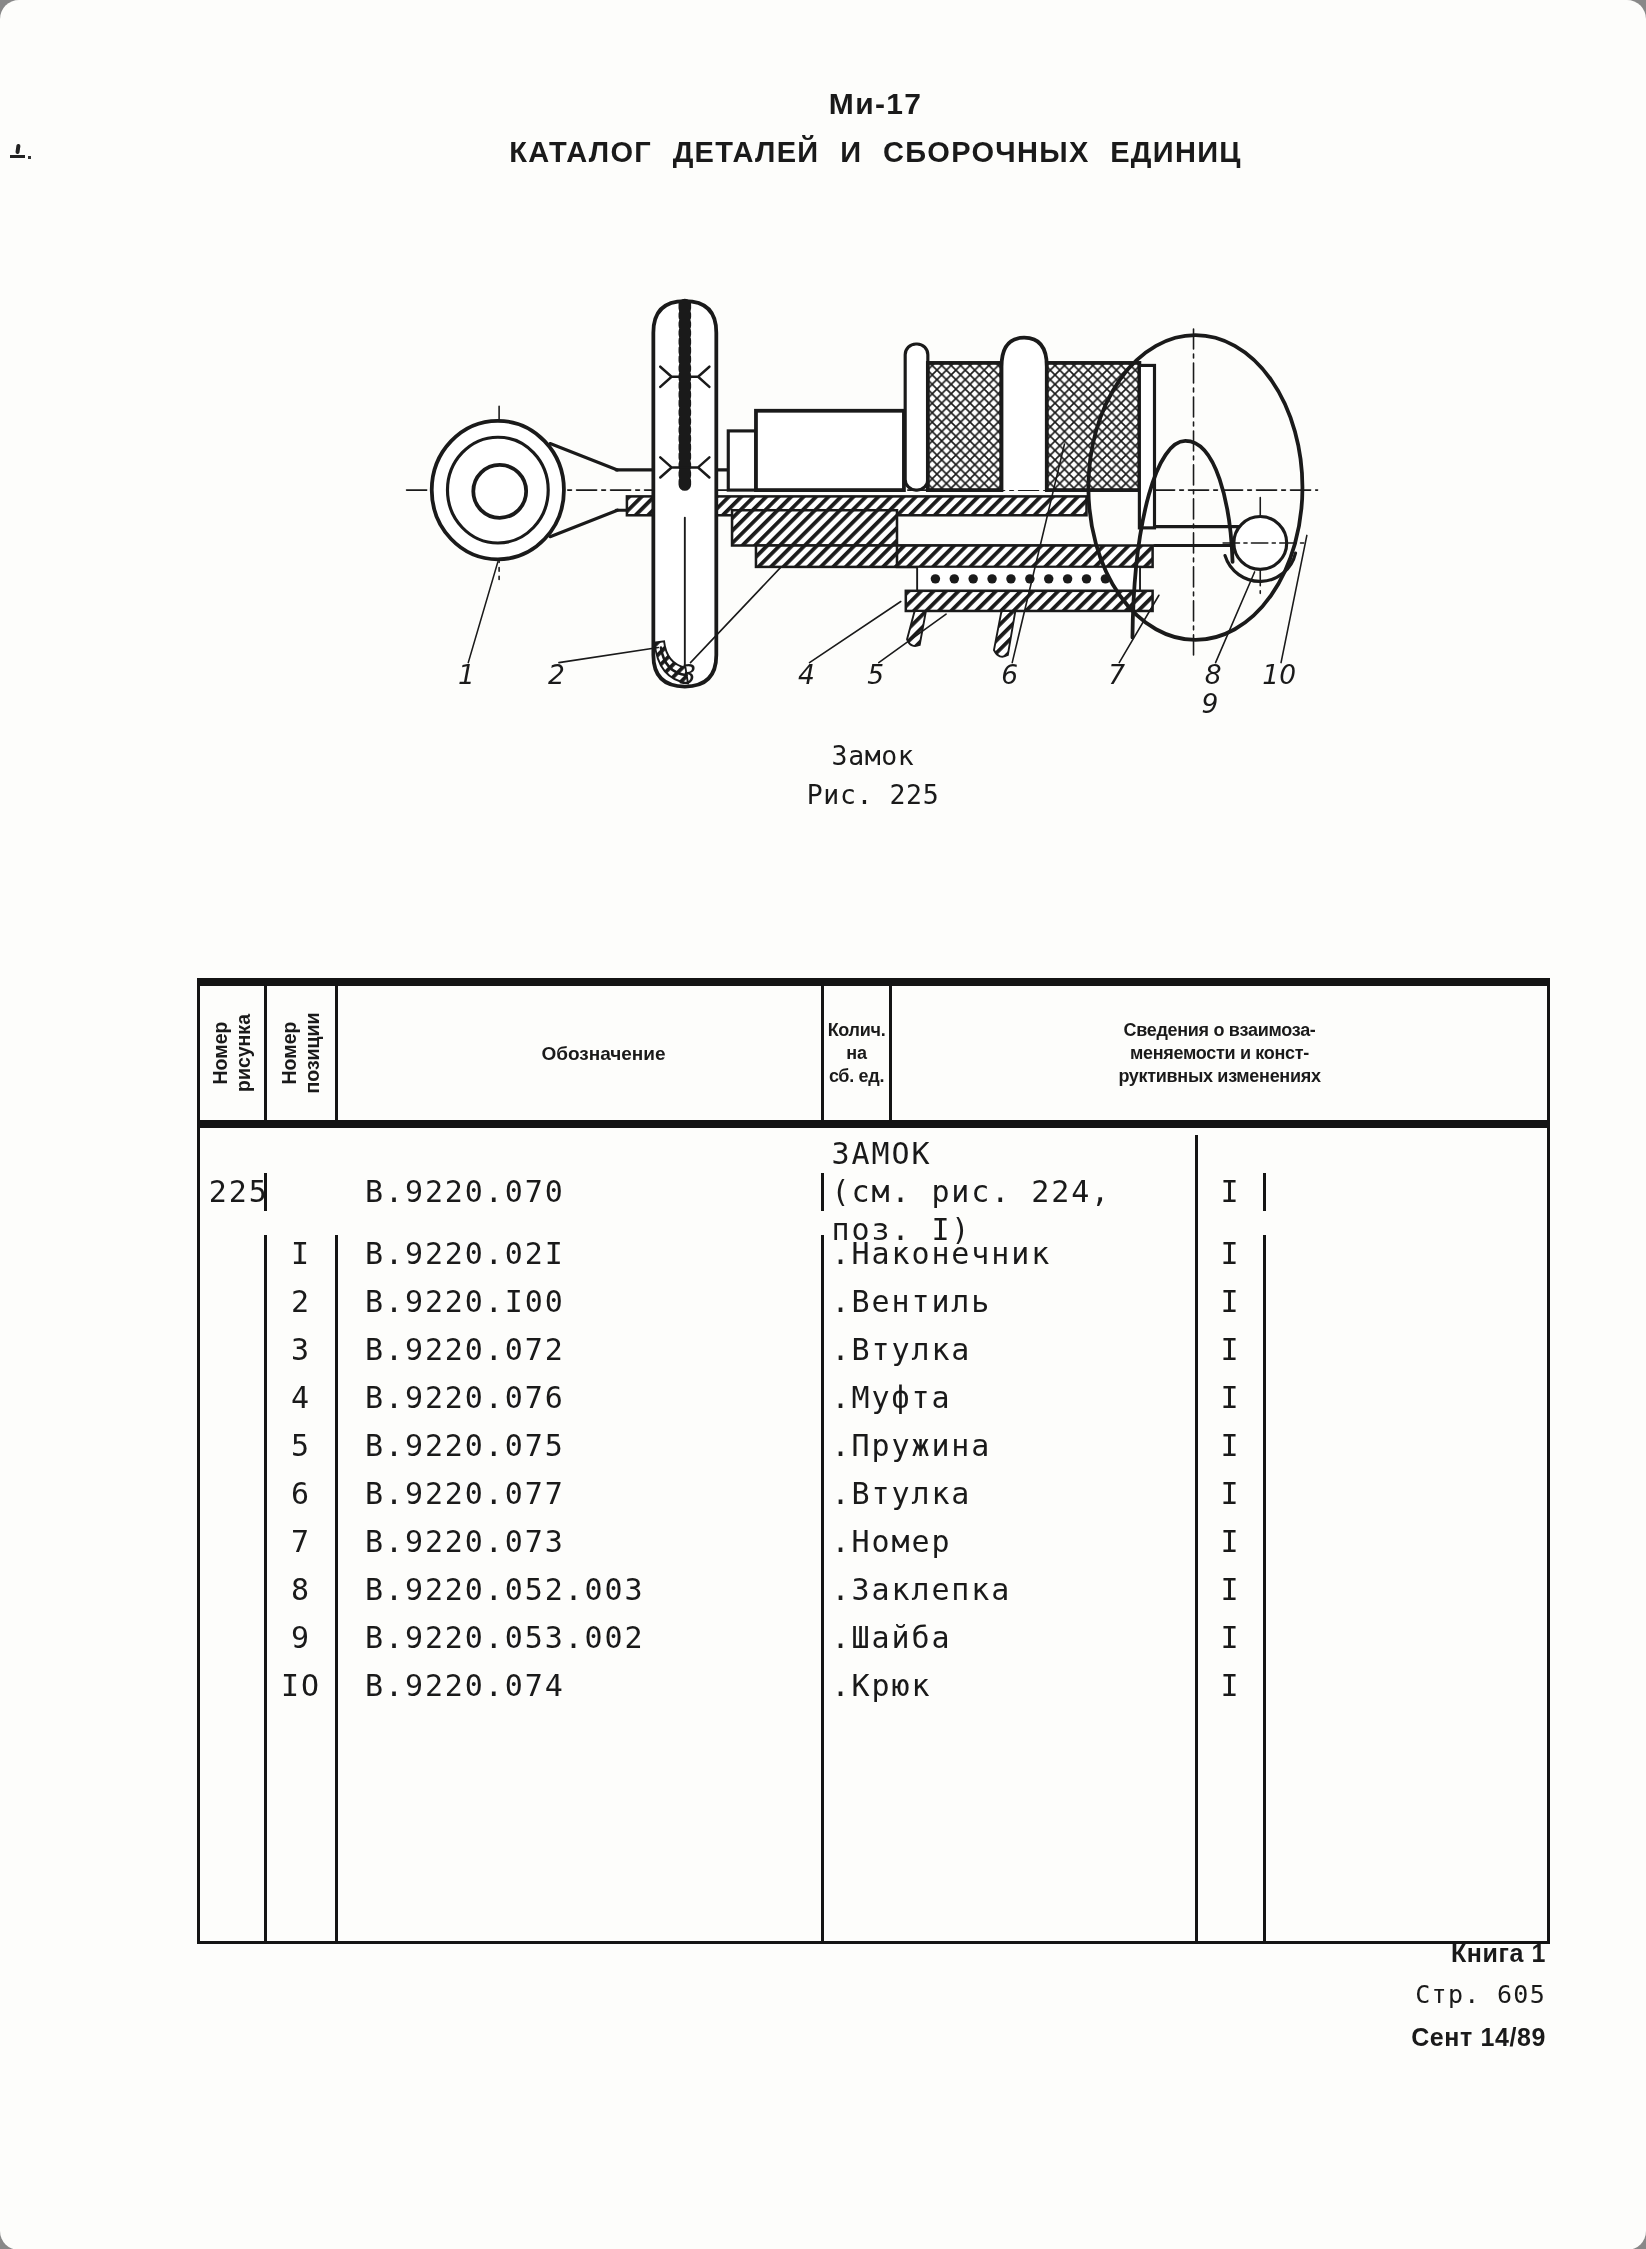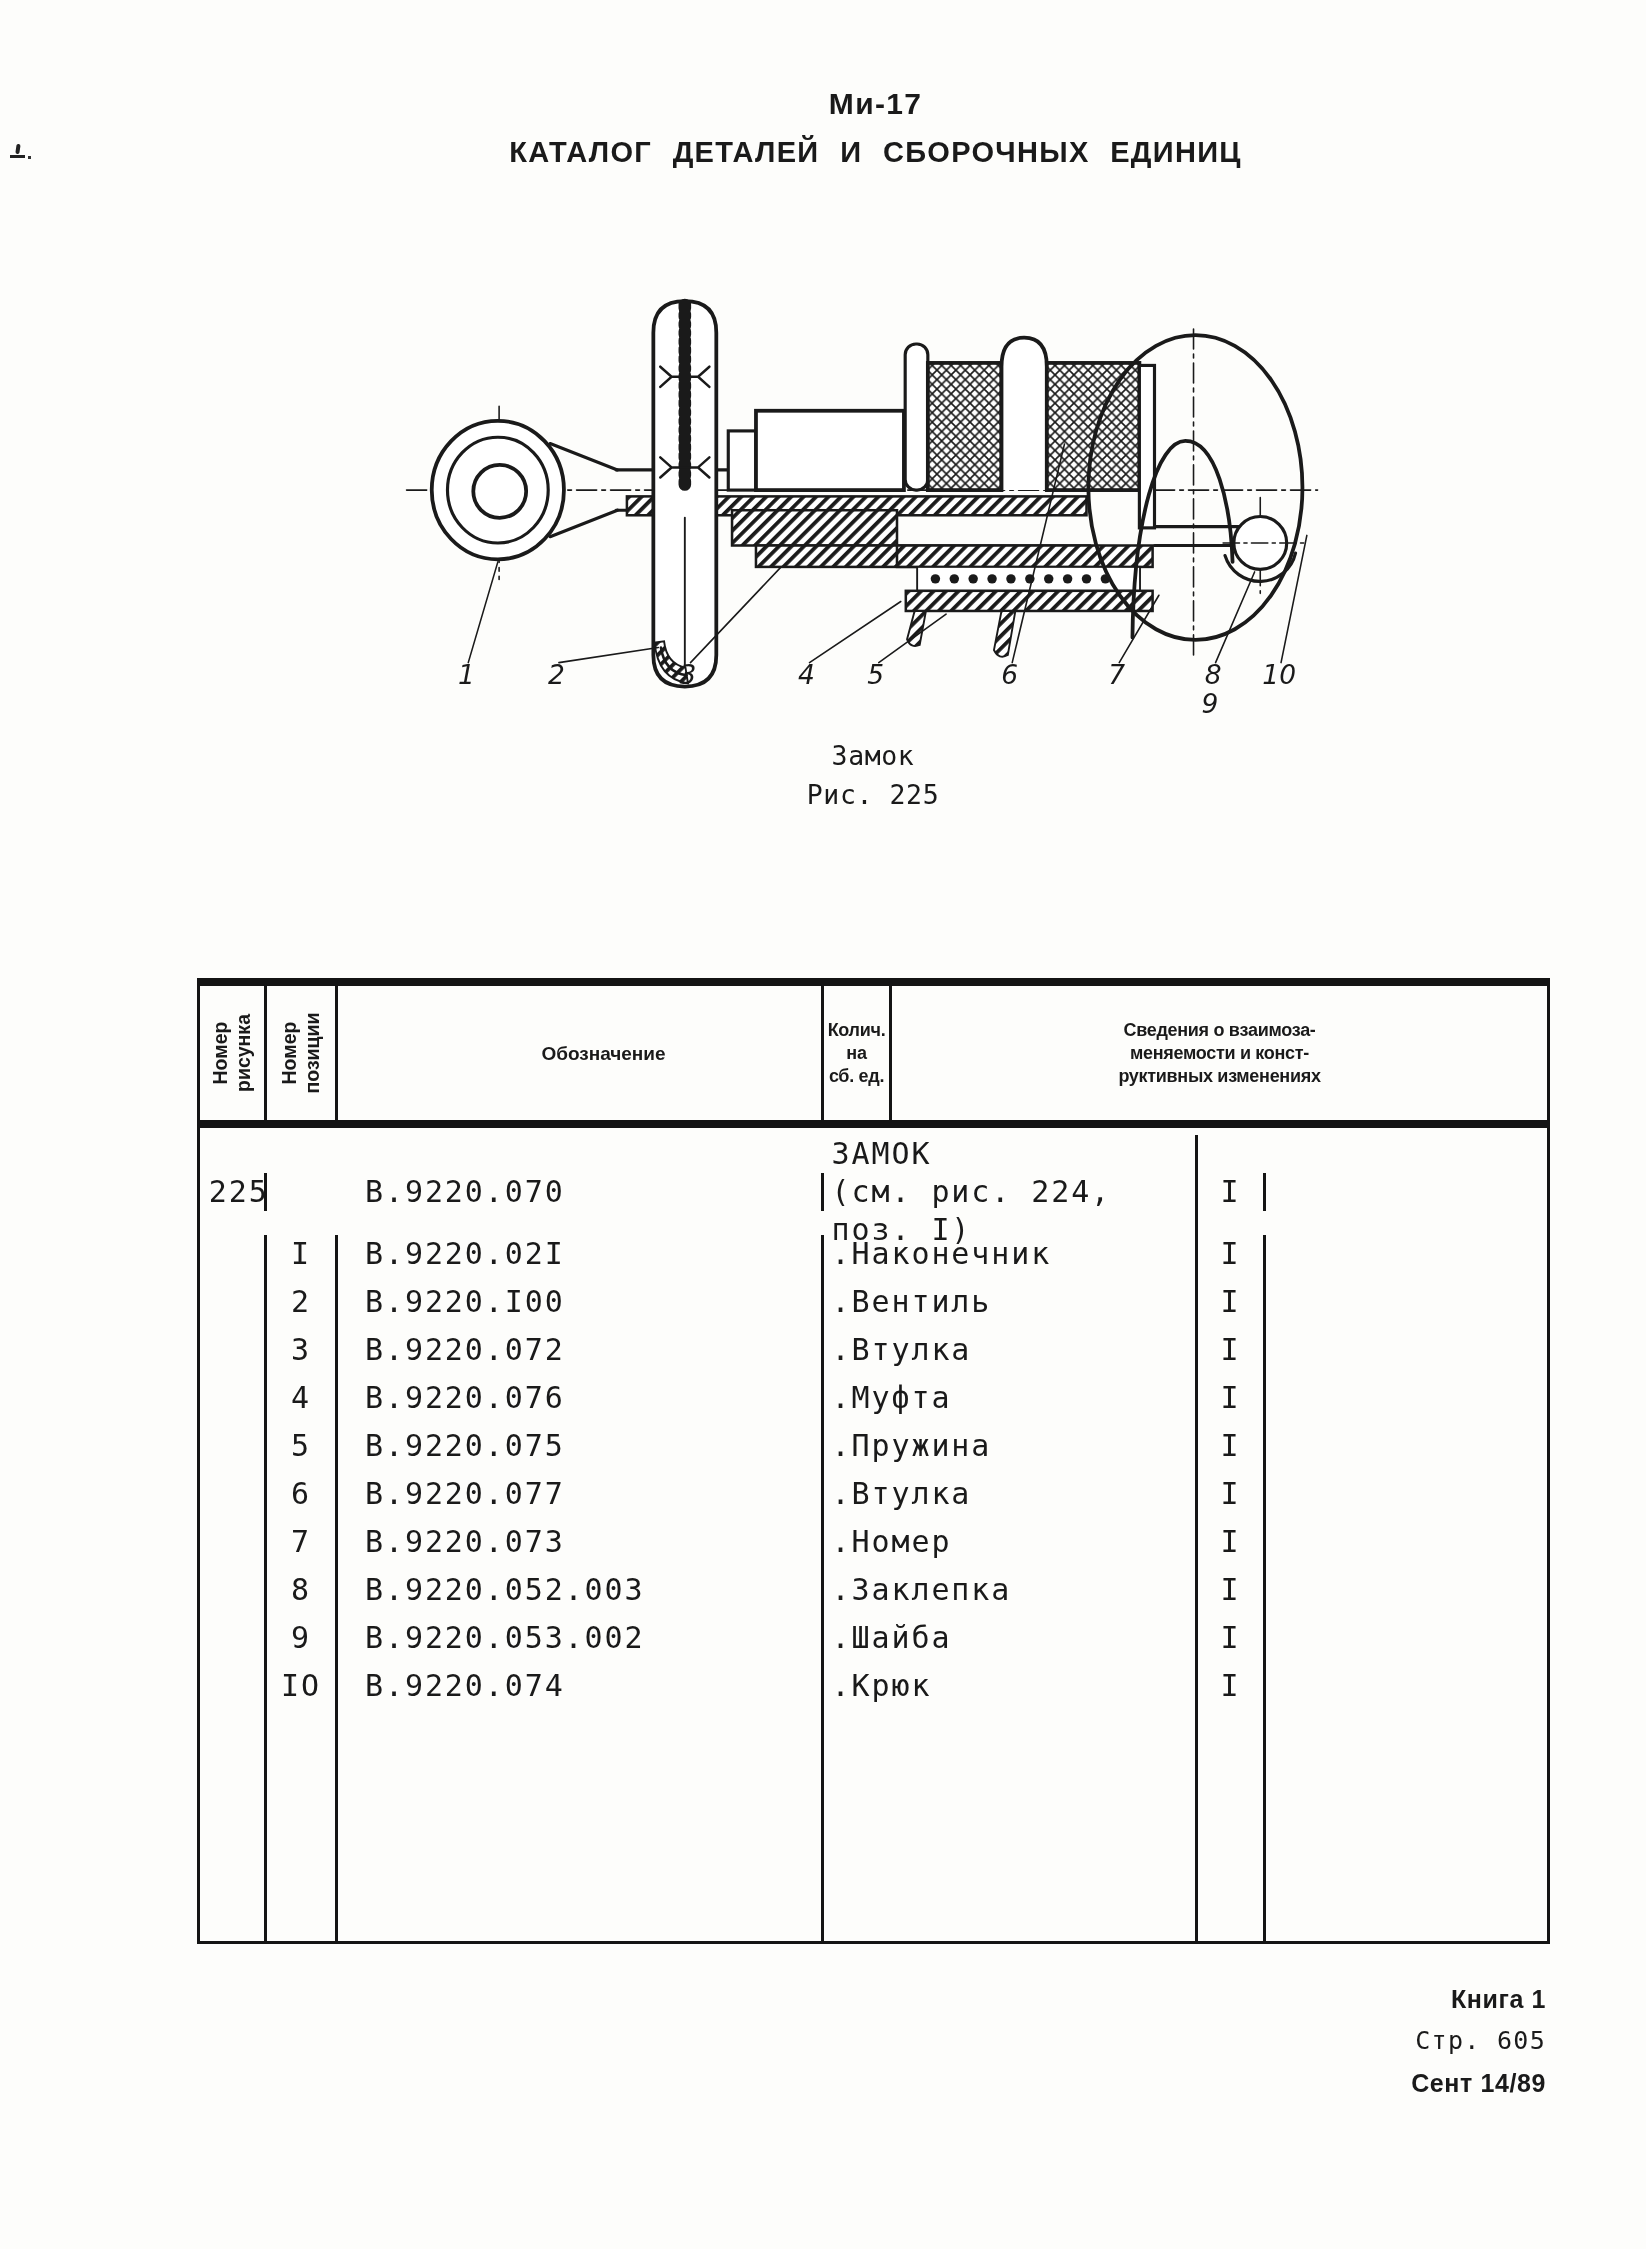--- a/index.html
+++ b/index.html
@@ -1,19 +1,20 @@
 <!DOCTYPE html>
 <html style="font-size:10px"><head>
 <meta charset="utf-8">
 <style>
   html,body { margin:0; padding:0; background:#888; }
   .page {
     position:relative; width:1646px; height:2250px;
     background:#fdfdfb; color:#1a1a1a; overflow:hidden;
     font-family:"Liberation Sans", sans-serif;
+    border-radius:19px;
   }
   
   .hdr { position:absolute; left:403px; top:87px; width:945px; text-align:center; }
   .hdr-model { font-size:30px; font-weight:700; letter-spacing:1.3px; }
   .hdr-title { margin-top:15px; font-size:29px; font-weight:700; letter-spacing:1.3px; word-spacing:11.3px; }
   
   .artifact { position:absolute; left:10px; top:144px; width:21.4px; height:16.4px; }
   .artifact .a-dot { position:absolute; left:6.3px; top:0; width:4.4px; height:9.5px; background:#222; border-radius:1.9px; transform:rotate(8deg); }
   .artifact .a-bar { position:absolute; left:0; top:11.3px; width:15px; height:3.2px; background:#222; }
   .artifact .a-dot2 { position:absolute; left:17.6px; top:12px; width:3.8px; height:3.2px; background:#333; }
@@ -46,21 +47,21 @@
   .th.c5, .th.c6 { font-size:18px; letter-spacing:-0.3px; }
   .vtext { transform:rotate(-90deg); white-space:pre-line; text-align:center; font-size:19.5px; line-height:23px; }
   .td { font-family:"DejaVu Sans Mono", monospace; font-size:30px; line-height:38px;
         letter-spacing:1.9px; white-space:pre-line; }
   .td.c1 { padding-left:8.8px; }
   .td.c2 { text-align:center; }
   .td.c3 { padding-left:27px; }
   .td.c4 { padding-left:7.6px; }
   .td.c5 { text-align:center; }
   
-  .footer { position:absolute; right:100px; top:1978px; text-align:right; font-size:25px; line-height:42px; }
+  .footer { position:absolute; right:100px; top:1932px; text-align:right; font-size:25px; line-height:42px; }
   .footer .f-book { font-weight:700; letter-spacing:0.6px; }
   .footer .f-page { font-family:"DejaVu Sans Mono", monospace; letter-spacing:1.3px; }
   .footer .f-date { font-weight:700; letter-spacing:0.6px; }
 </style>
 </head>
 <body>
 
 <div class="page">
 
   <div class="artifact">

